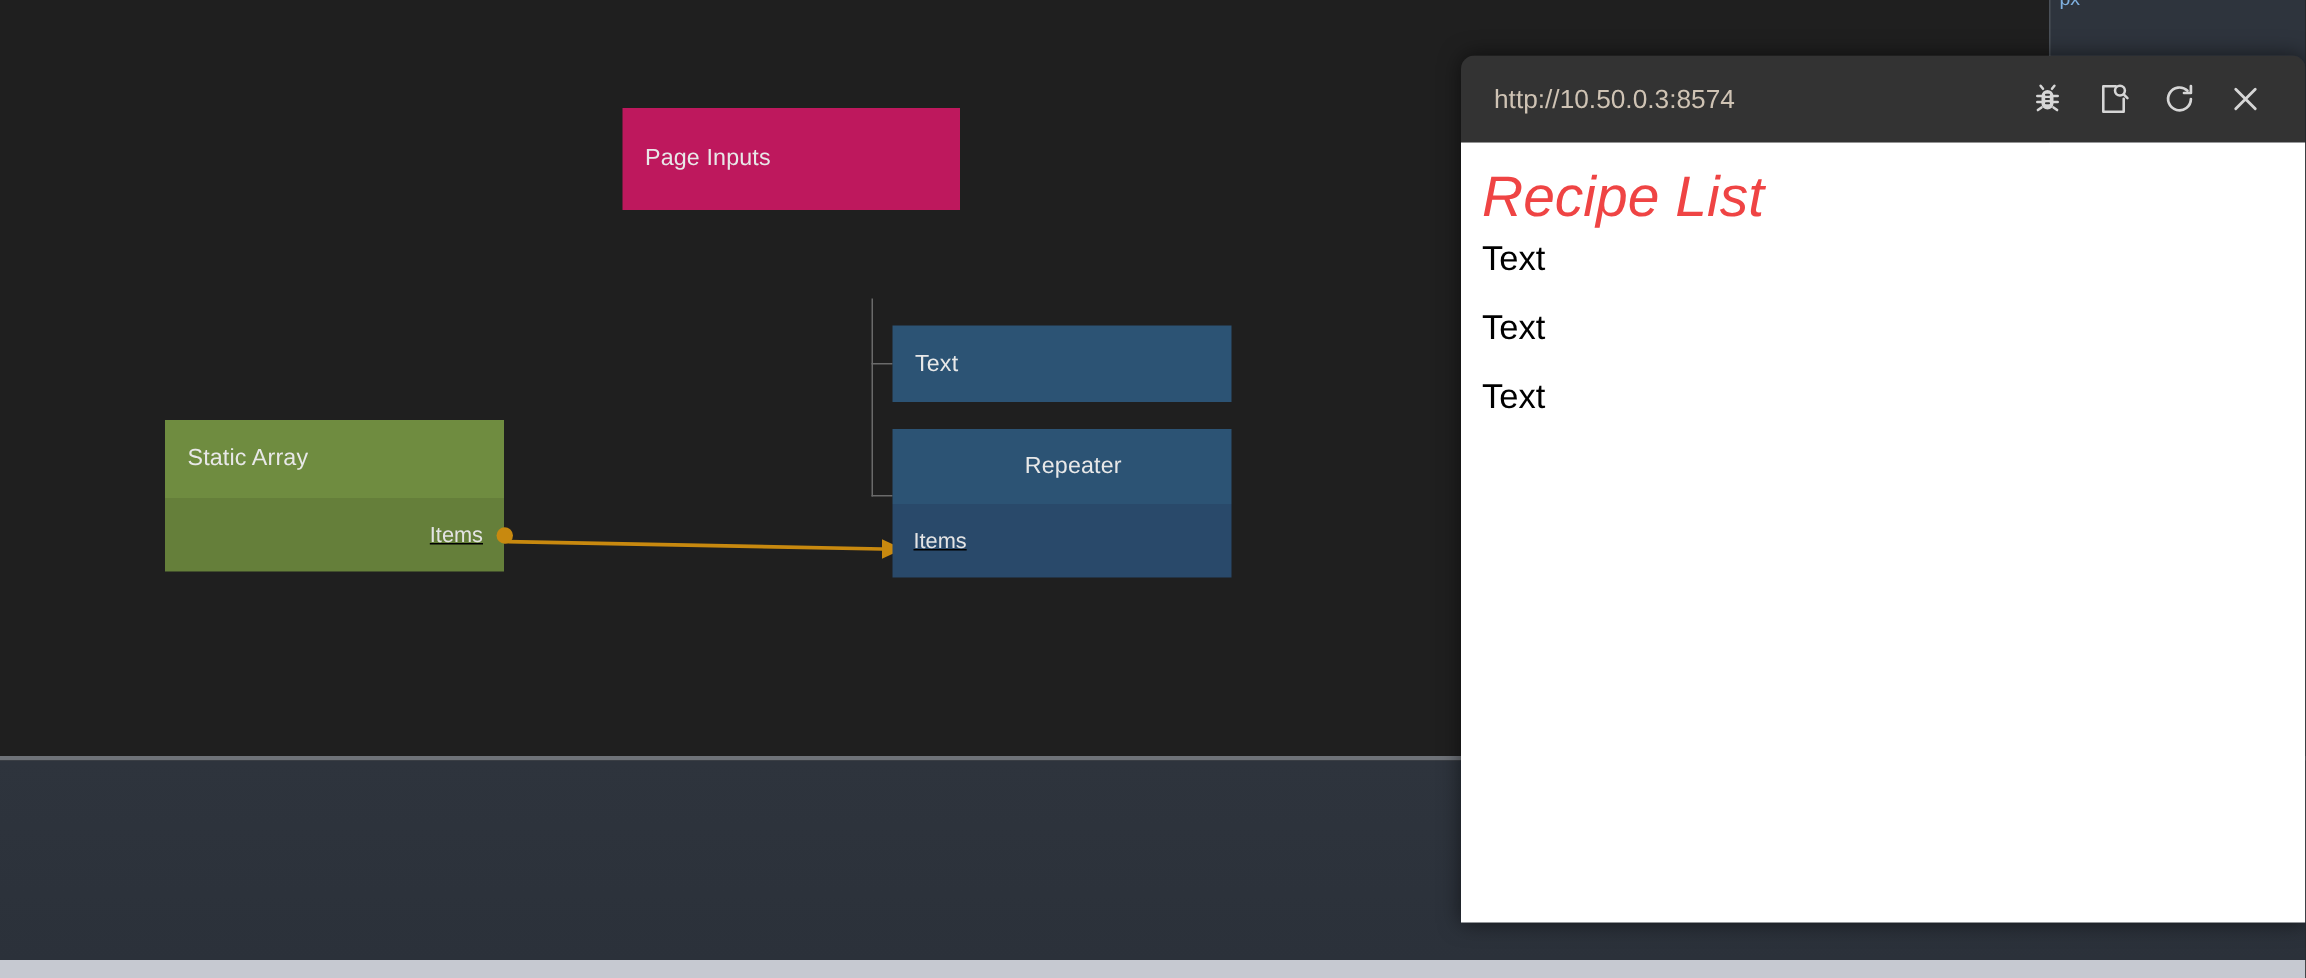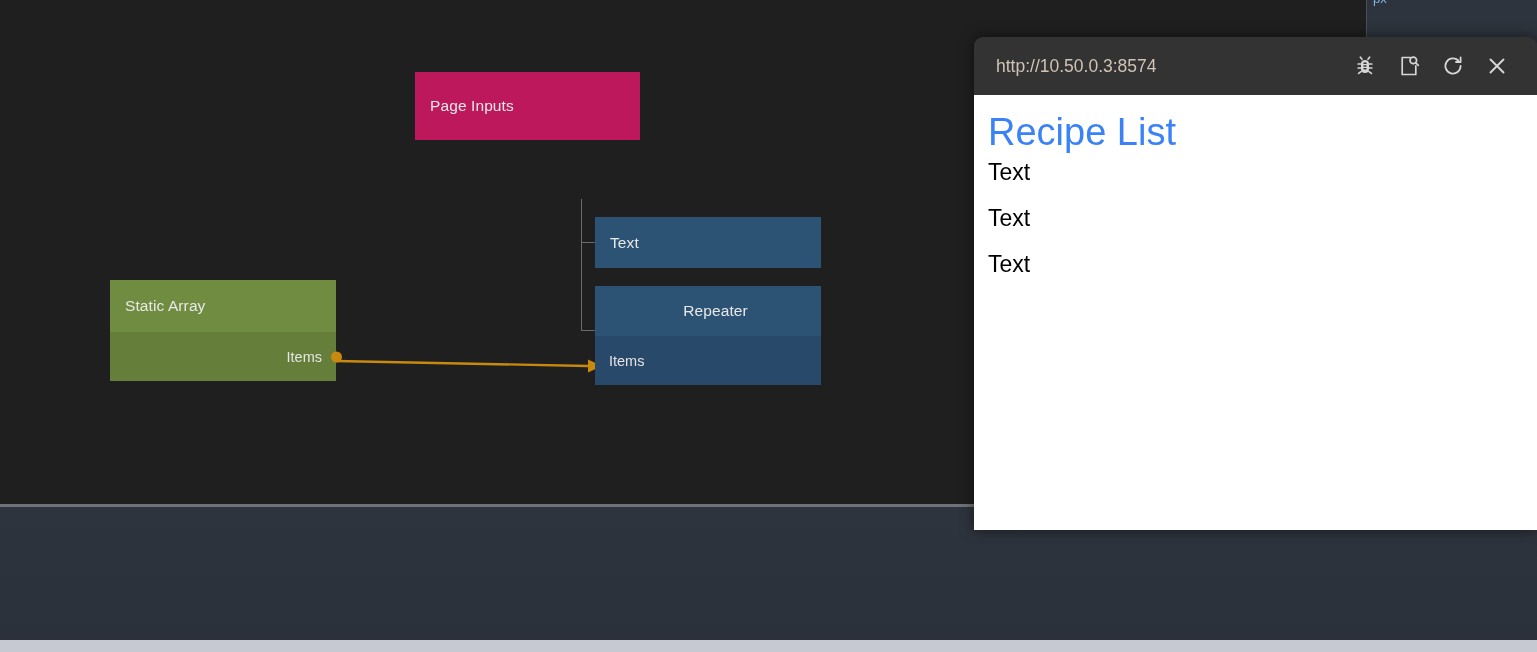--- a/index.html
+++ b/index.html
@@ -39,20 +39,21 @@
     height: 50px;
     display: flex;
     align-items: center;
     padding-left: 15px;
     color: #e8e8e8;
     font-size: 15.5px;
     letter-spacing: .1px;
   }
   .node-body {
     display: block;
+    text-decoration: underline;
   }
   .port-row {
     height: 49px;
     display: flex;
     align-items: center;
     position: relative;
     color: #e4e4e4;
     font-size: 14.5px;
   }
   .port-row.out { justify-content: flex-end; padding-right: 14px; }
@@ -145,21 +146,21 @@
     position: absolute;
     left: 6px; top: -9px;
     font-size: 13px;
     color: #7fb0e0;
   }
 
   
   #preview-window {
     position: absolute;
     left: 974px; top: 37px;
-    width: 563px; height: 493px;
+    width: 563px; height: 578px;
     border-radius: 9px 9px 0 0;
     overflow: hidden;
     box-shadow: 0 0 14px rgba(0,0,0,.55);
   }
   #preview-titlebar {
     height: 58px;
     background: #333333;
     display: flex;
     align-items: center;
     padding: 0 18px 0 22px;
@@ -183,23 +184,24 @@
   .tb-btn svg { display: block; }
   #preview-content {
     height: 557px;
     background: #ffffff;
     padding: 14px 14px 0 14px;
     box-sizing: border-box;
   }
   #preview-heading {
     font-size: 38px;
     font-weight: normal;
-    color: #3b82f6;
+    color: #ef4444;
     margin: 0 0 4px 0;
     line-height: 1.25;
+    font-style: italic;
   }
   .preview-text {
     font-size: 23px;
     color: #000;
     line-height: 1.0;
     margin: 0 0 23px 0;
   }
 </style>
 </head>
 <body>

